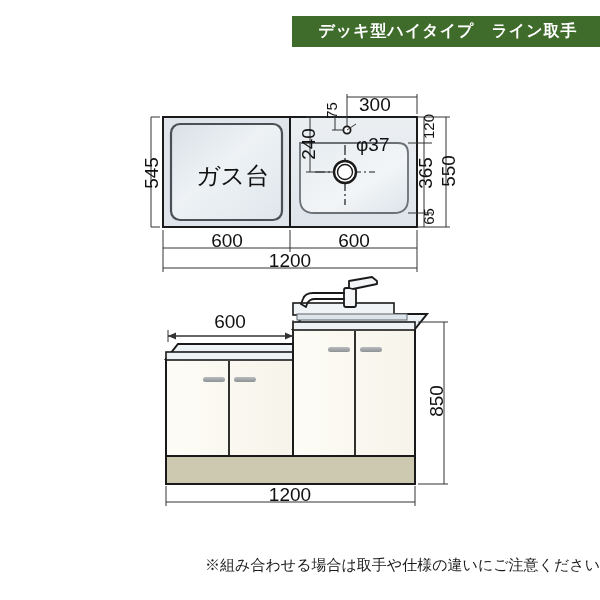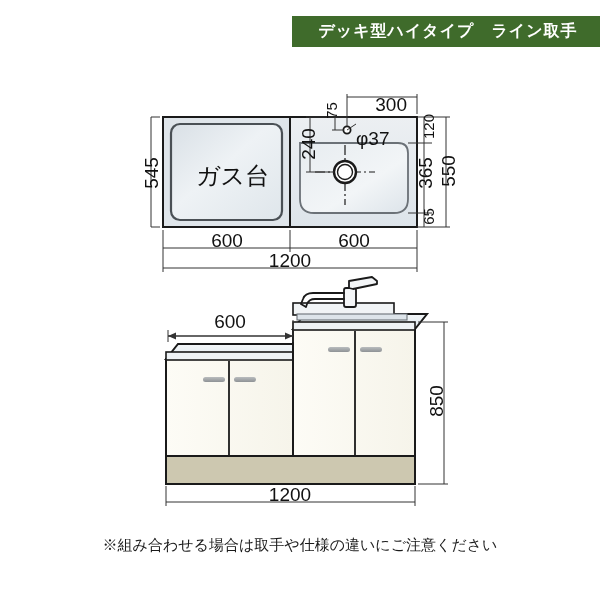--- a/index.html
+++ b/index.html
@@ -51,22 +51,22 @@
     position:absolute;
     font-size:24px;
     color:#111111;
     font-family:"DejaVu Sans",sans-serif;
     white-space:nowrap;
   }
 
   .footnote{
     position:absolute;
     left:0;right:0;
-    top:536px;
-    text-align:center;
+    top:556px;
+    text-align:right;
     font-size:15px;
     color:#1a1a1a;
     font-family:Liberation Sans, sans-serif;
     white-space:nowrap;
   }
 </style>
 </head>
 <body>
 
 <div class="page">
@@ -219,27 +219,27 @@
   <div class="dimtext vert" style="left:122px;top:162px;width:60px;text-align:center;">545</div>
 
   <div class="label-jp" style="left:196px;top:160px;">ガス台</div>
 
   <div class="dimtext" style="left:203px;top:230px;width:48px;text-align:center;">600</div>
 
   <div class="dimtext" style="left:330px;top:230px;width:48px;text-align:center;">600</div>
 
   <div class="dimtext" style="left:262px;top:250px;width:56px;text-align:center;">1200</div>
 
-  <div class="dimtext" style="left:359px;top:94px;width:48px;text-align:right;">300</div>
+  <div class="dimtext" style="left:359px;top:94px;width:48px;text-align:left;">300</div>
 
   <div class="dimtext vert small" style="left:312px;top:102px;width:38px;text-align:center;">75</div>
 
   <div class="dimtext vert" style="left:285px;top:133px;width:48px;text-align:center;">240</div>
 
-  <div class="dimtext" style="left:356px;top:128px;">φ37</div>
+  <div class="dimtext" style="left:356px;top:134px;">φ37</div>
 
   <div class="dimtext vert small" style="left:408px;top:118px;width:40px;text-align:center;">120</div>
 
   <div class="dimtext vert" style="left:402px;top:162px;width:48px;text-align:center;">365</div>
 
   <div class="dimtext vert small" style="left:412px;top:208px;width:32px;text-align:center;">65</div>
 
   <div class="dimtext vert" style="left:425px;top:160px;width:48px;text-align:center;">550</div>
 
   <div class="dimtext" style="left:206px;top:311px;width:48px;text-align:center;">600</div>

